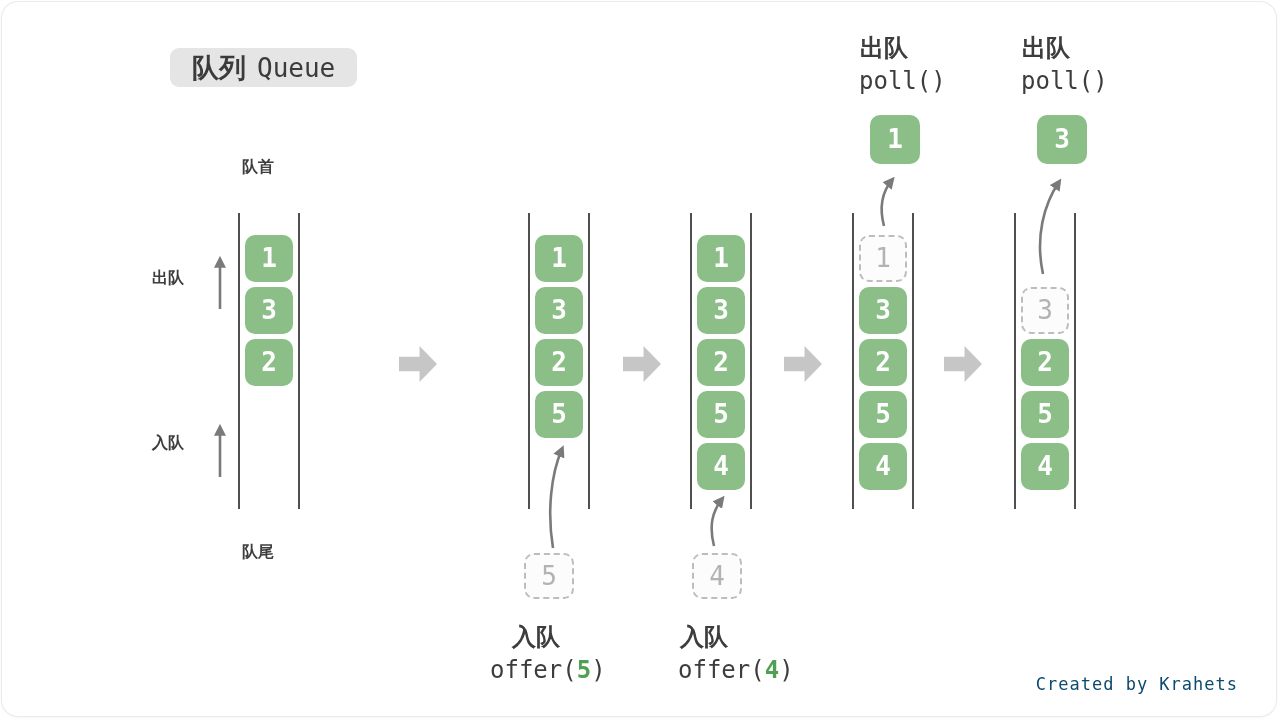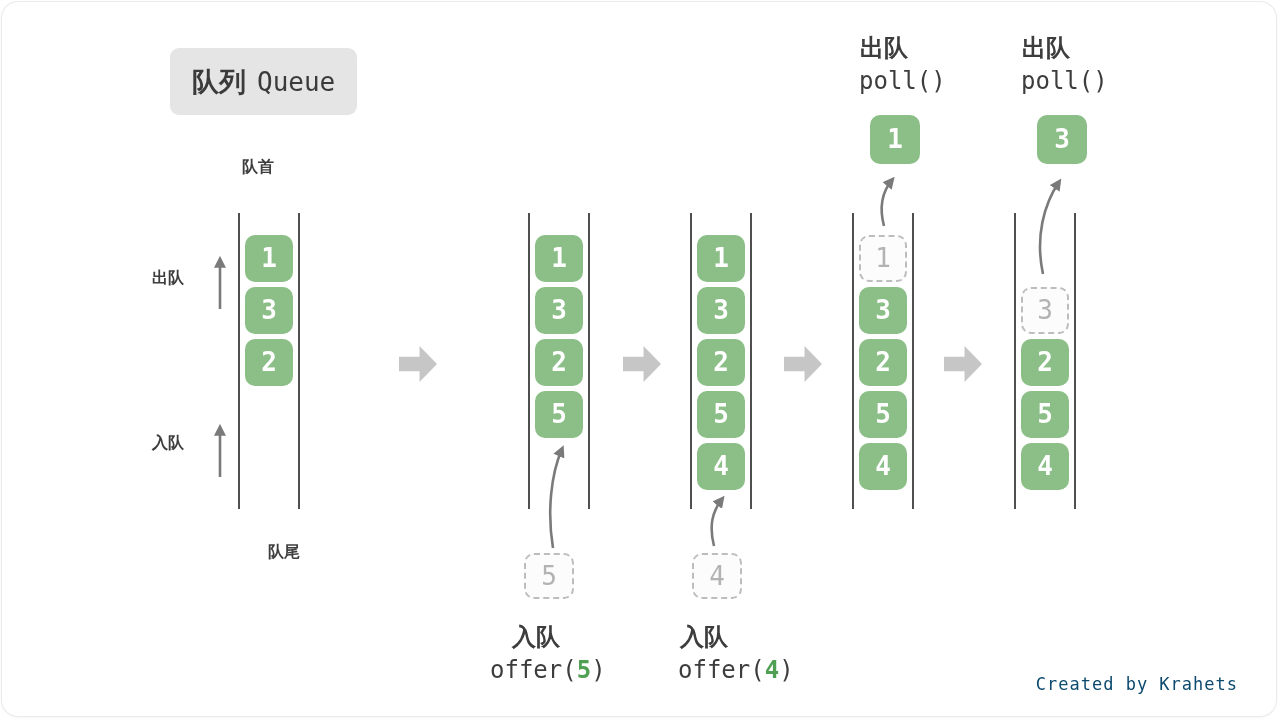--- a/index.html
+++ b/index.html
@@ -13,31 +13,31 @@
     position: absolute;
     left: 2px; top: 2px;
     width: 1274px; height: 714px;
     background: #ffffff;
     border-radius: 16px;
     box-shadow: 0 0 0 1px #eaeaea, 0 1px 4px rgba(0,0,0,0.05);
   }
   
   .title-box {
     position: absolute; left: 168px; top: 46px;
-    height: 67px; padding: 0 22px;
+    height: 39px; padding: 0 22px;
     background: #e5e5e5; border-radius: 9px;
     display: inline-flex; align-items: center; gap: 11px;
   }
   .title-zh { font-size: 27px; font-weight: bold; color: #3b3b3b; }
   .title-en { font-size: 26px; color: #3b3b3b; font-family: "DejaVu Sans Mono", monospace; }
 
   
   .lbl { position: absolute; font-size: 16px; font-weight: bold; color: #3d3d3d; white-space: nowrap; }
   .lbl-front   { left: 240px; top: 155px; }
-  .lbl-rear    { left: 240px; top: 540px; margin-left: 26px; }
+  .lbl-rear    { left: 240px; top: 540px; }
   .lbl-dequeue { left: 150px; top: 266px; }
   .lbl-enqueue { left: 150px; top: 431px; }
 
   
   .queue {
     position: absolute; top: 211px;
     width: 62px; height: 296px;
     border-left: 2px solid #4f4f4f;
     border-right: 2px solid #4f4f4f;
     box-sizing: border-box;

